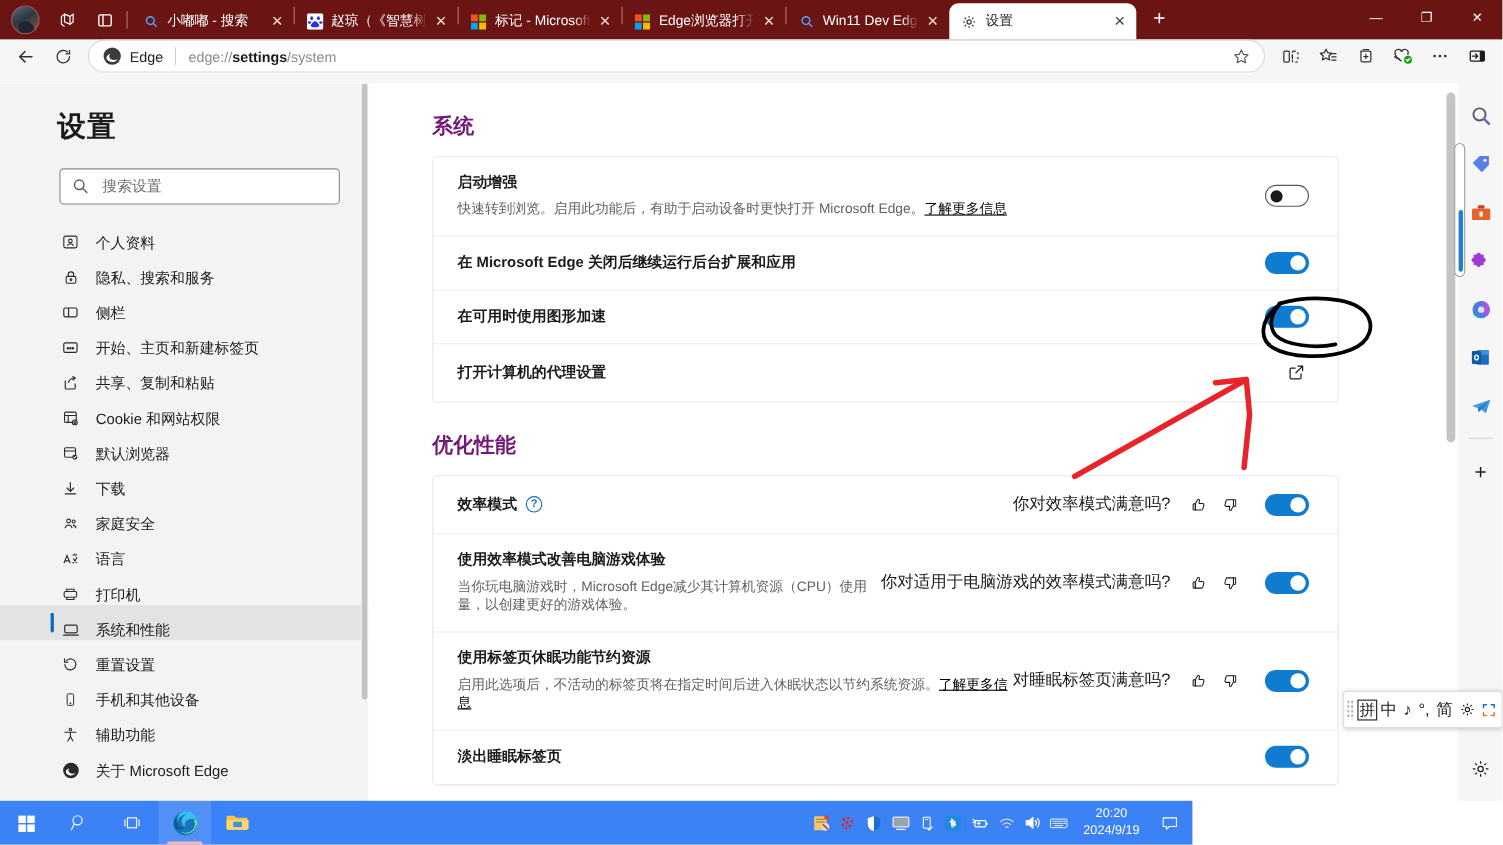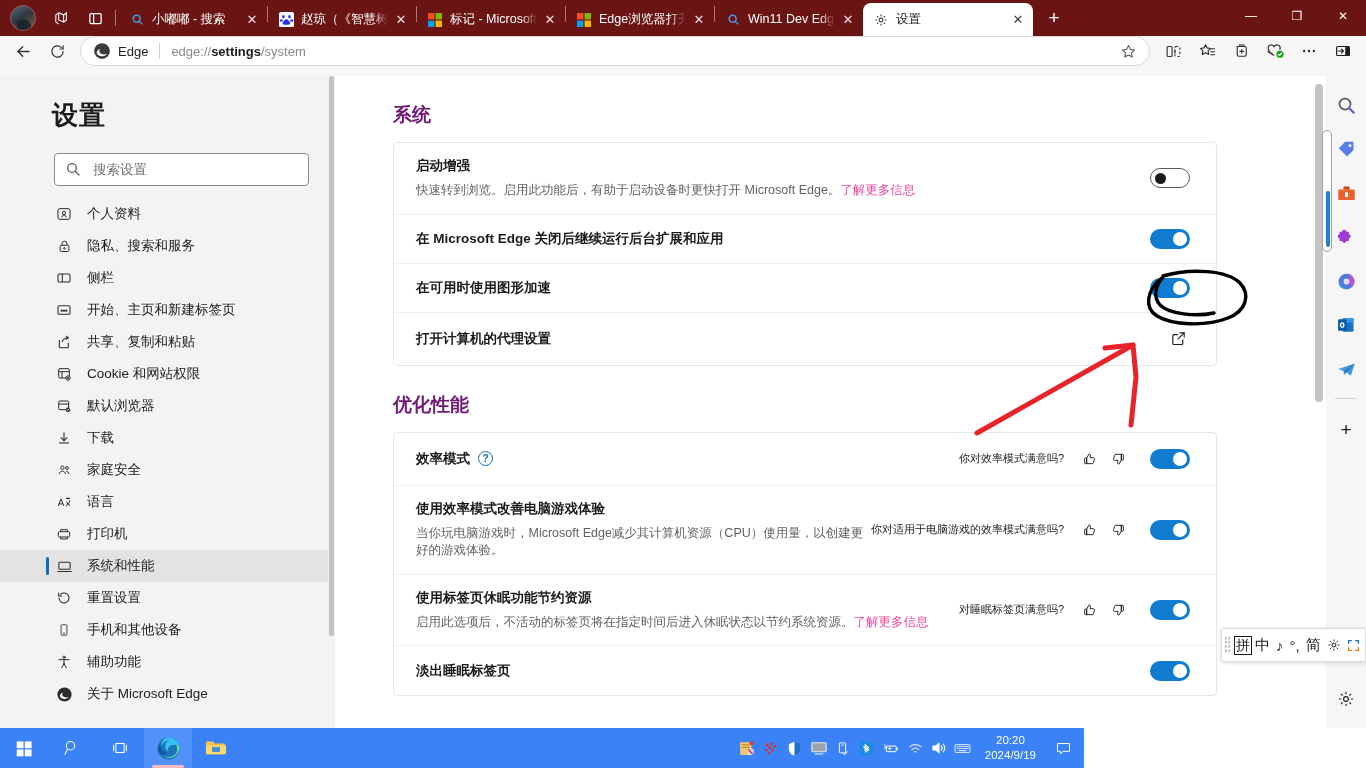--- a/index.html
+++ b/index.html
@@ -119,21 +119,21 @@
   }
   .search-box .si { width: 17px; height: 17px; flex: none; margin-right: 11px; color: #5a5a5a; }
   .search-box input {
     flex: 1; border: 0; outline: 0; background: transparent;
     font-family: inherit; font-size: 13.5px; color: #1b1b1b;
   }
   .search-box input::placeholder { color: #707070; }
 
   .snav { margin-top: 12px; }
   .snav-item {
-    height: 32px; display: flex; align-items: center;
+    height: 32px; display: flex; align-items: flex-end;
     padding-left: 54px; position: relative; color: #1b1b1b; font-size: 13.5px;
   }
   .snav-item .ico { width: 20px; height: 20px; flex: none; margin-right: 13px;
     display:flex; align-items:center; justify-content:center; color:#2b2b2b; }
   .snav-item.selected { background: #e3e3e3; }
   .snav-item.selected::before {
     content: ""; position: absolute; left: 46px; top: 7px;
     width: 3px; height: 18px; background: #0f6cbd; border-radius: 2px;
   }
   .snav-scrollbar {
@@ -164,23 +164,23 @@
   }
   .row:last-child { border-bottom: 0; }
   .row-text { flex: 1; min-width: 0; }
   .row-title { font-size: 13.5px; font-weight: 700; color: #1b1b1b; display: flex; align-items: center; }
   .row-title .help {
     width: 15px; height: 15px; border-radius: 50%; border: 1.3px solid #0f6cbd;
     color: #0f6cbd; font-size: 10px; line-height: 13px; text-align: center;
     margin-left: 8px; font-weight: 700; flex: none;
   }
   .row-desc { font-size: 12.5px; color: #616161; margin-top: 7px; line-height: 1.4; }
-  .row-desc a, .lnk { color: #ec4899; }
+  .row-desc a, .lnk { color: #000000; text-decoration: underline; }
   .feedback { display: flex; align-items: center; flex: none; margin-right: 18px; }
-  .feedback .q { font-size: 11px; color: #1b1b1b; margin-right: 12px; }
+  .feedback .q { font-size: 15px; color: #1b1b1b; margin-right: 12px; }
   .feedback .tb { width: 28px; height: 24px; display:flex; align-items:center; justify-content:center; color:#1b1b1b; }
 
   .toggle { width: 40px; height: 20px; border-radius: 10px; position: relative; flex: none; }
   .toggle.on { background: #0f7bd1; }
   .toggle.on::after {
     content: ""; position: absolute; right: 3px; top: 3px;
     width: 14px; height: 14px; border-radius: 50%; background: #ffffff;
   }
   .toggle.off { background: #ffffff; border: 1px solid #5a5a5a; }
   .toggle.off::after {

